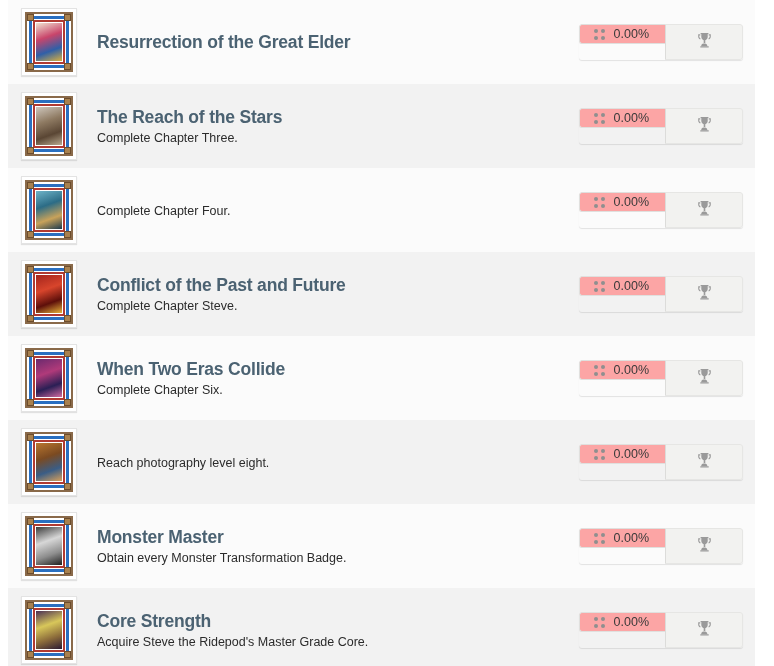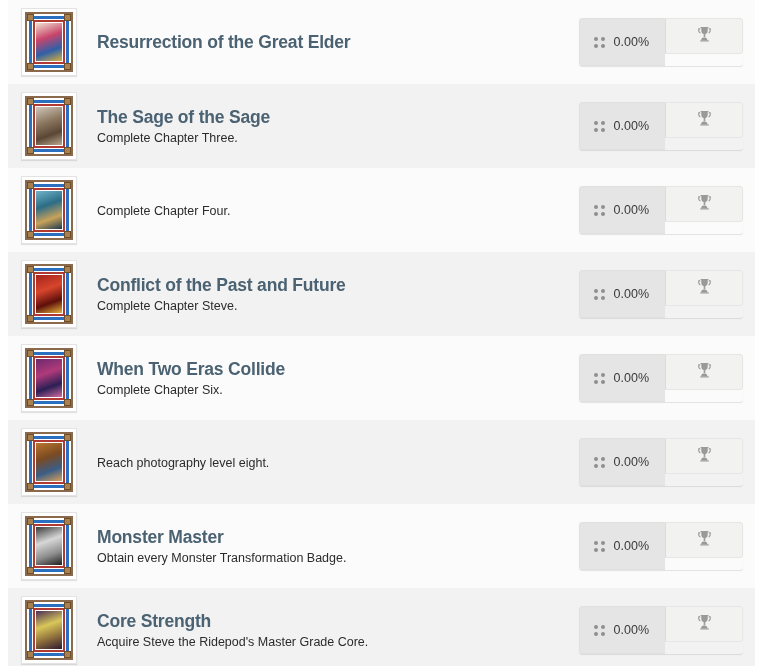--- a/index.html
+++ b/index.html
@@ -94,22 +94,22 @@
   .btn-group {
     display: flex;
     border-radius: 3px;
     overflow: hidden;
     box-shadow: 0 1px 1px rgba(0,0,0,.10);
   }
   .btn-progress {
     display: flex;
     align-items: center;
     gap: 9px;
-    background: #e5e5e5;
-    height: 48px;
+    background: #fca5a5;
+    height: 20px;
     padding: 0 16px 0 14px;
     border: 1px solid #e0e0de;
     border-right: none;
     border-radius: 3px 0 0 3px;
   }
   .dots-icon {
     width: 11px; height: 11px;
     display: grid;
     grid-template-columns: 4px 4px;
     grid-template-rows: 4px 4px;
@@ -190,21 +190,21 @@
         <div class="art" style="background: linear-gradient(160deg, rgb(207, 199, 189) 0%, rgb(142, 122, 98) 38%, rgb(90, 70, 52) 70%, rgb(184, 168, 143) 100%);"></div>
         <div class="inner-frame"></div>
         <div class="inner-frame2"></div>
         <div class="corner c-tl"></div>
         <div class="corner c-tr"></div>
         <div class="corner c-bl"></div>
         <div class="corner c-br"></div>
       </div>
     </div>
     <div class="ach-text">
-      <div class="ach-title">The Sage of the Sage</div>
+      <div class="ach-title">The Reach of the Stars</div>
       <div class="ach-desc">Complete Chapter Three.</div>
     </div>
     <div class="ach-actions">
       <div class="btn-group">
         <div class="btn-progress">
           <span class="dots-icon">
             <i></i>
               <i></i>
               <i></i>
               <i></i>

